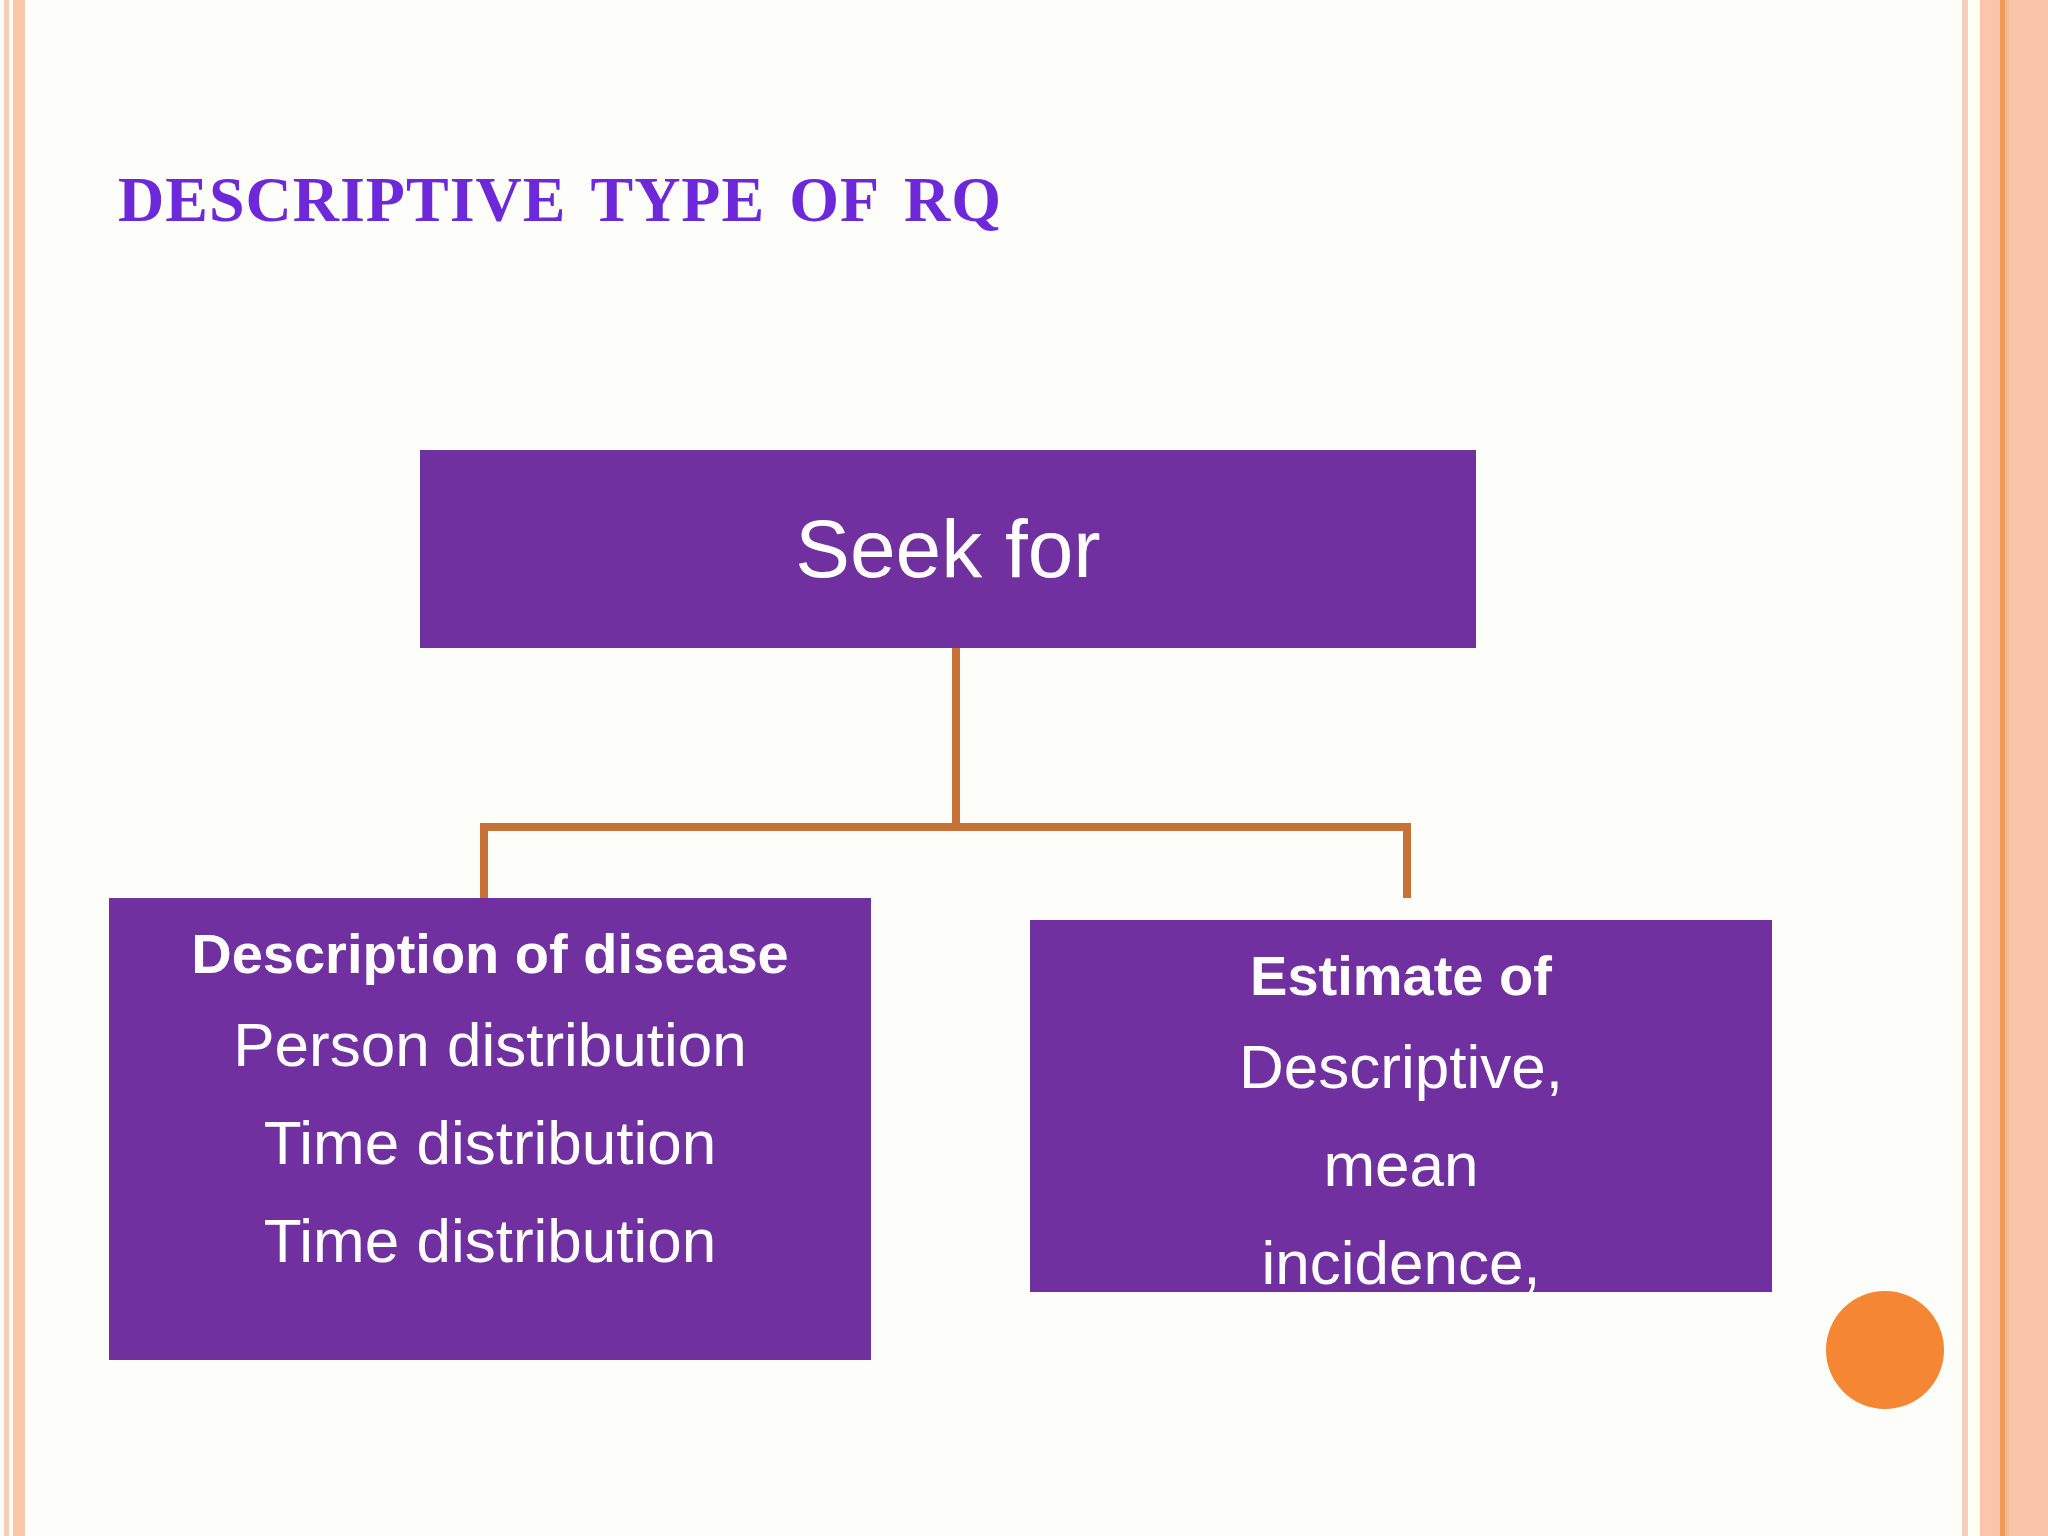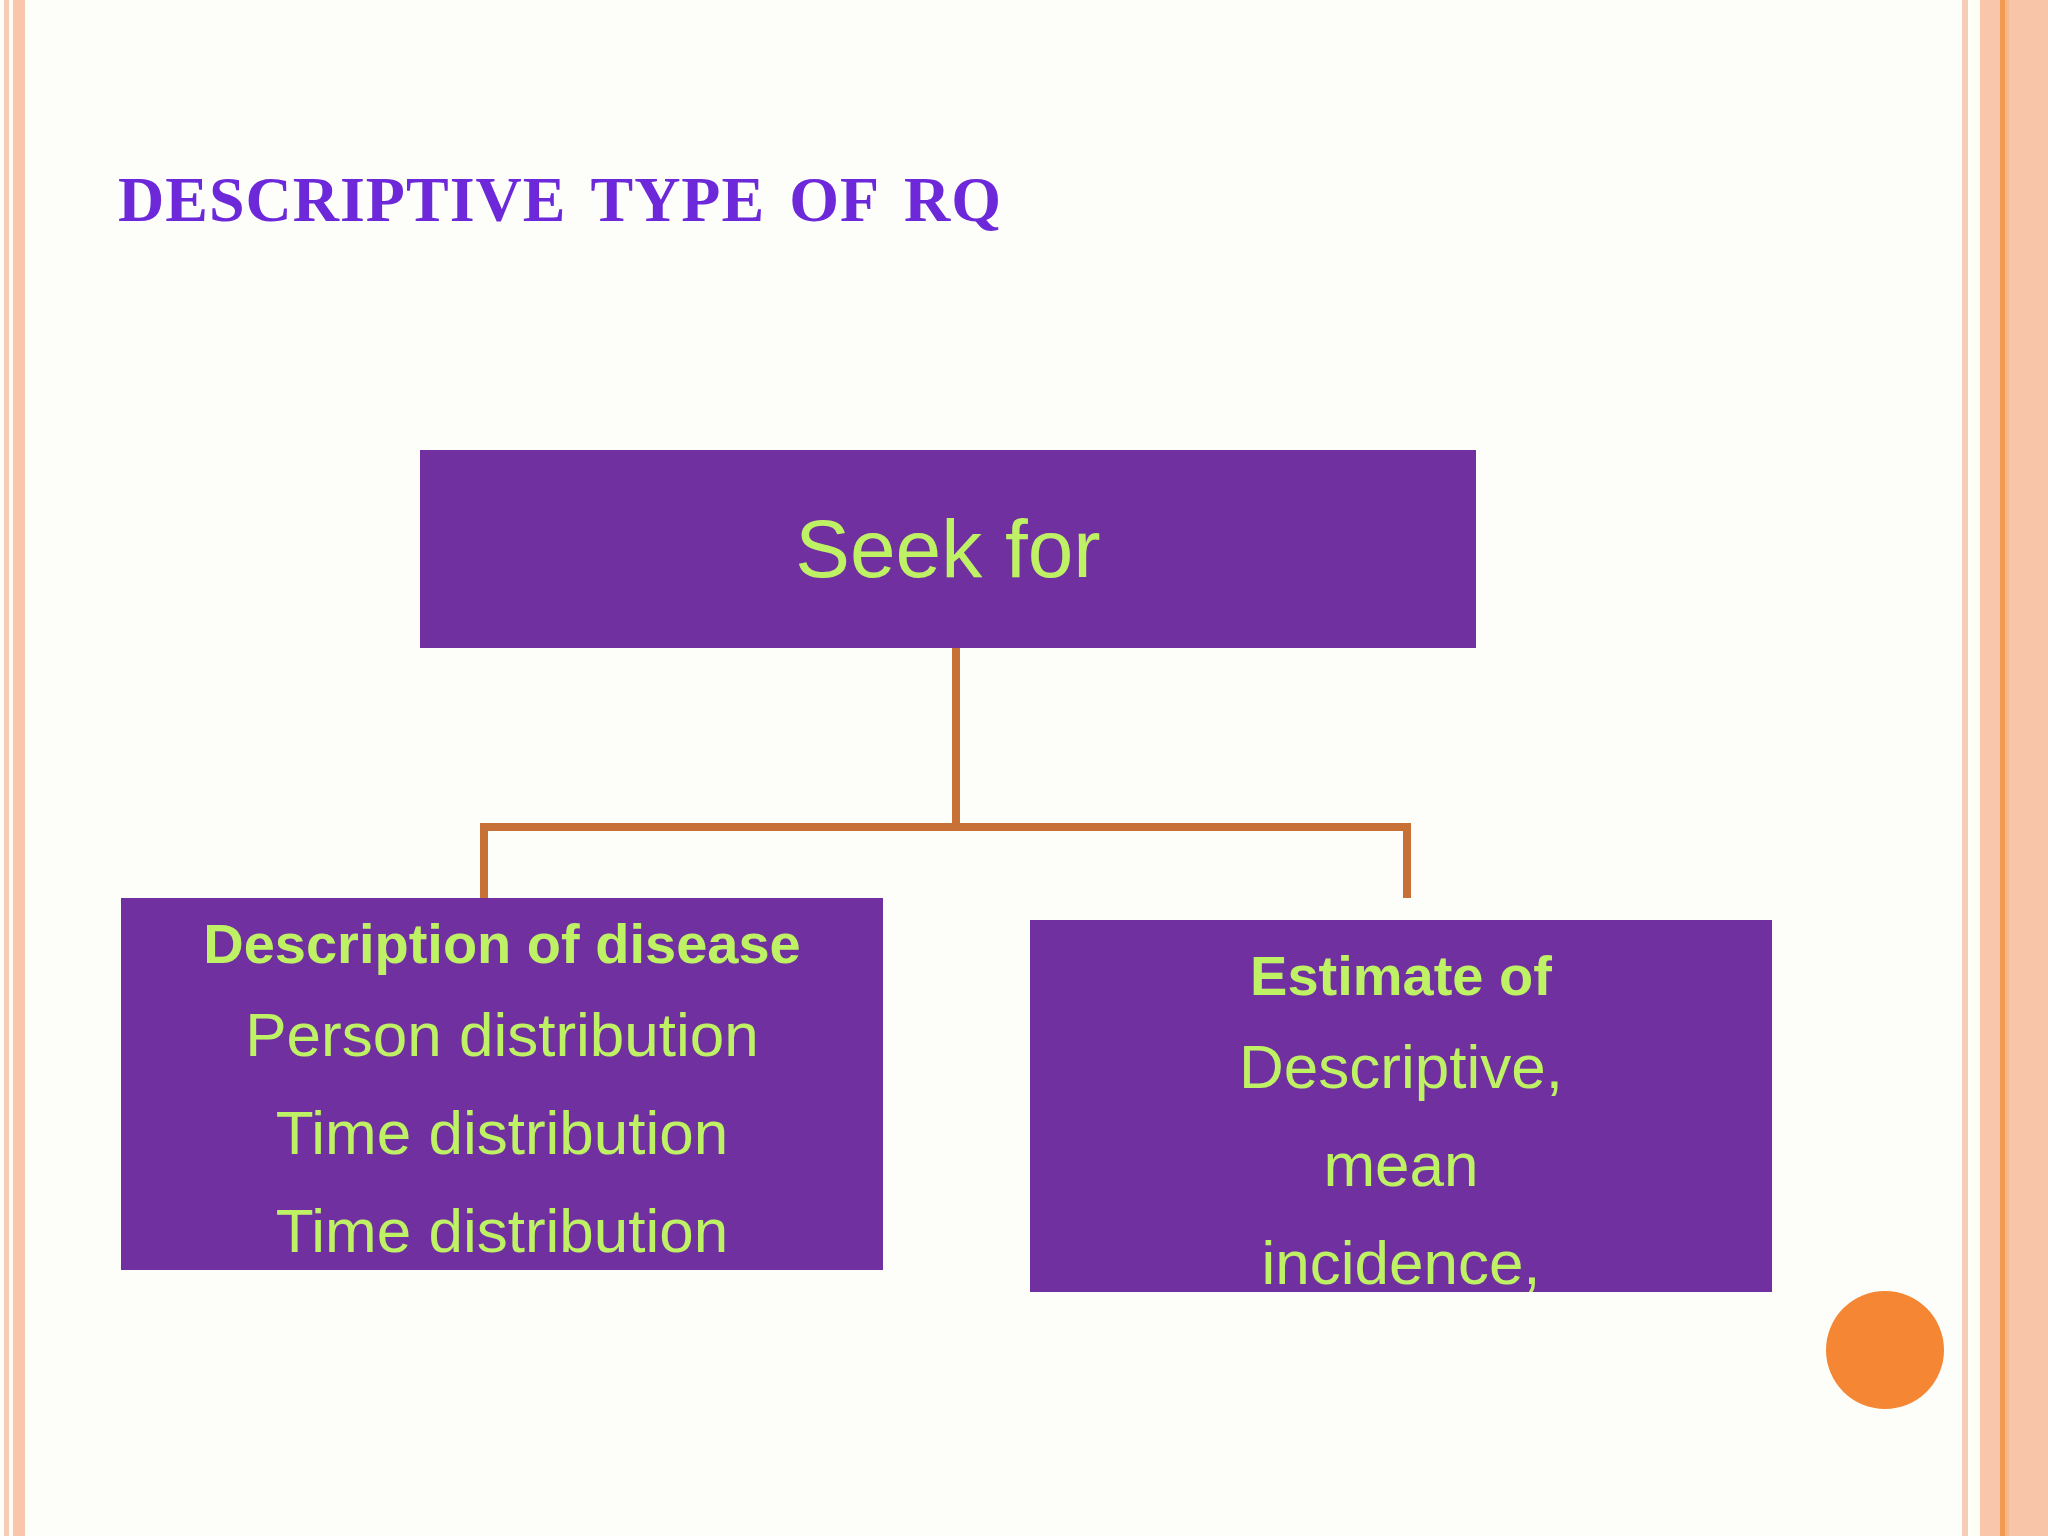--- a/index.html
+++ b/index.html
@@ -54,46 +54,46 @@
     letter-spacing: 1px;
     font-variant: small-caps;
     text-transform: lowercase;
     white-space: nowrap;
   }
 
   
   .node {
     position: absolute;
     background: #7030a0;
-    color: #bef264;
+    color: #ffffff;
     box-sizing: border-box;
     display: flex;
     flex-direction: column;
     align-items: center;
   }
 
   #node-seek {
     left: 420px;
     top: 450px;
     width: 1056px;
     height: 198px;
     justify-content: center;
   }
   #node-seek .head {
     font-size: 82px;
     line-height: 92px;
     font-weight: normal;
   }
 
   #node-left {
-    left: 121px;
+    left: 109px;
     top: 898px;
     width: 762px;
-    height: 372px;
-    padding-top: 4px;
+    height: 462px;
+    padding-top: 14px;
     justify-content: flex-start;
   }
   #node-right {
     left: 1030px;
     top: 898px;
     width: 742px;
     height: 372px;
     padding-top: 14px;
     justify-content: flex-start;
     margin-top: 22px;

